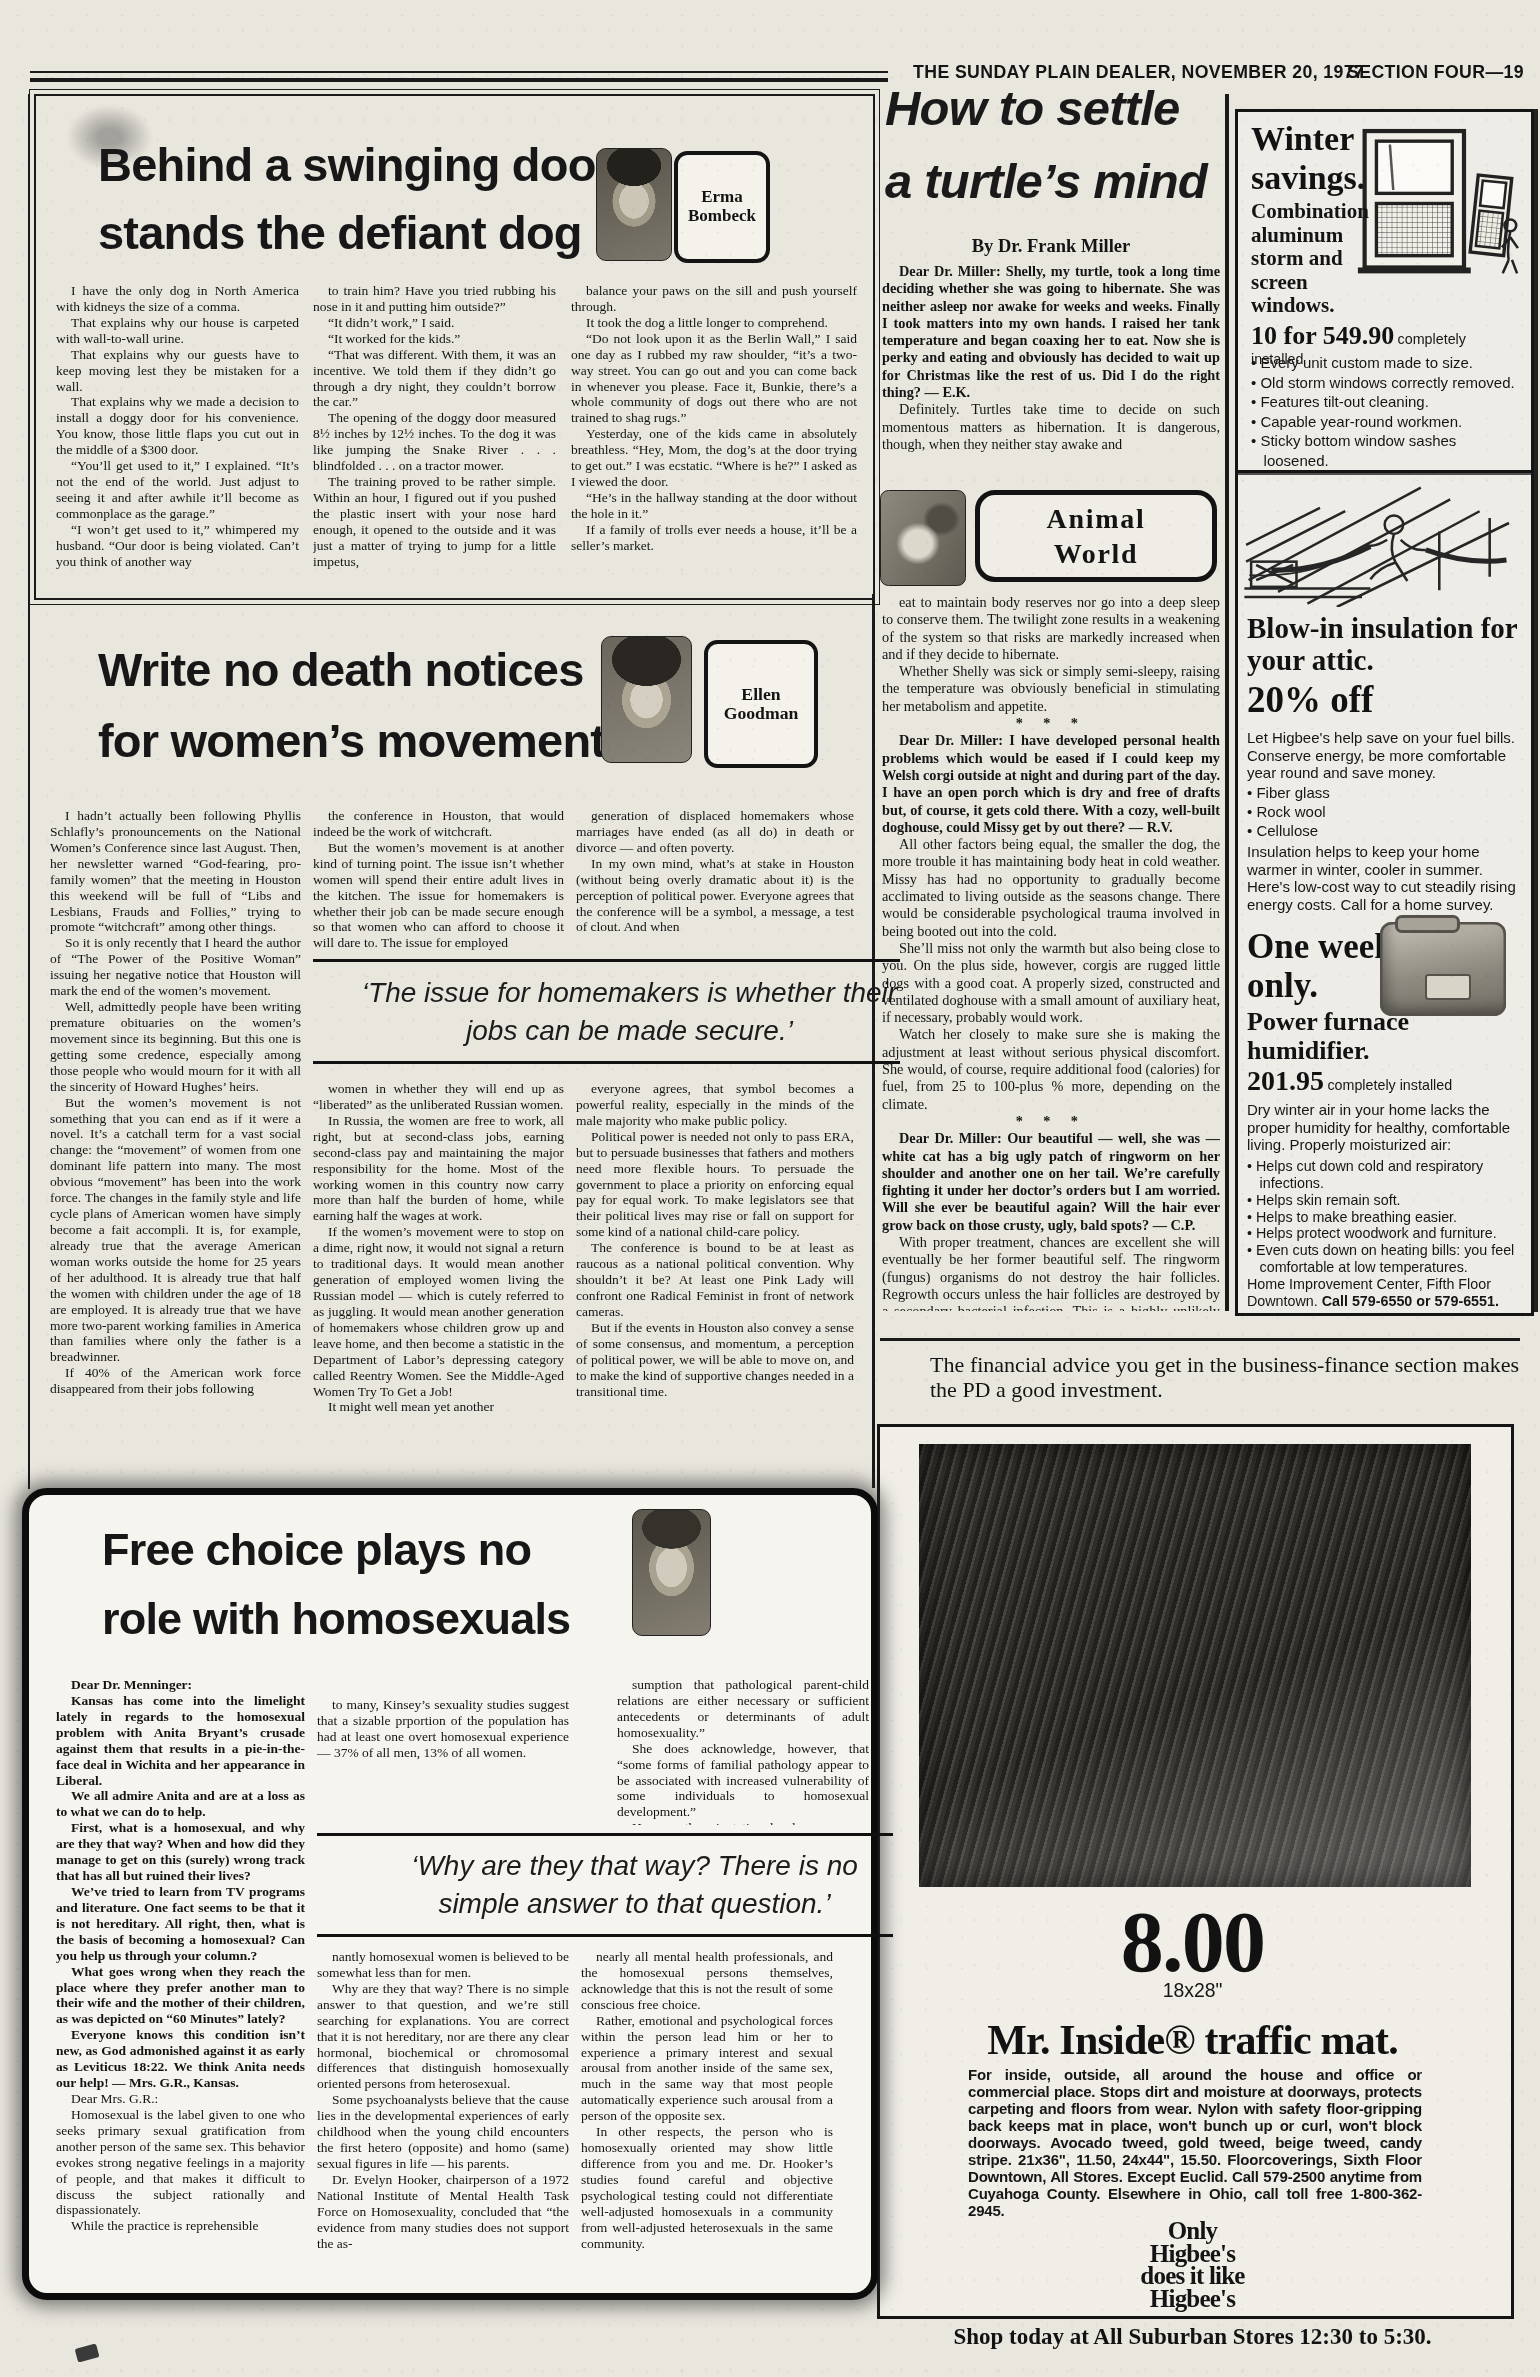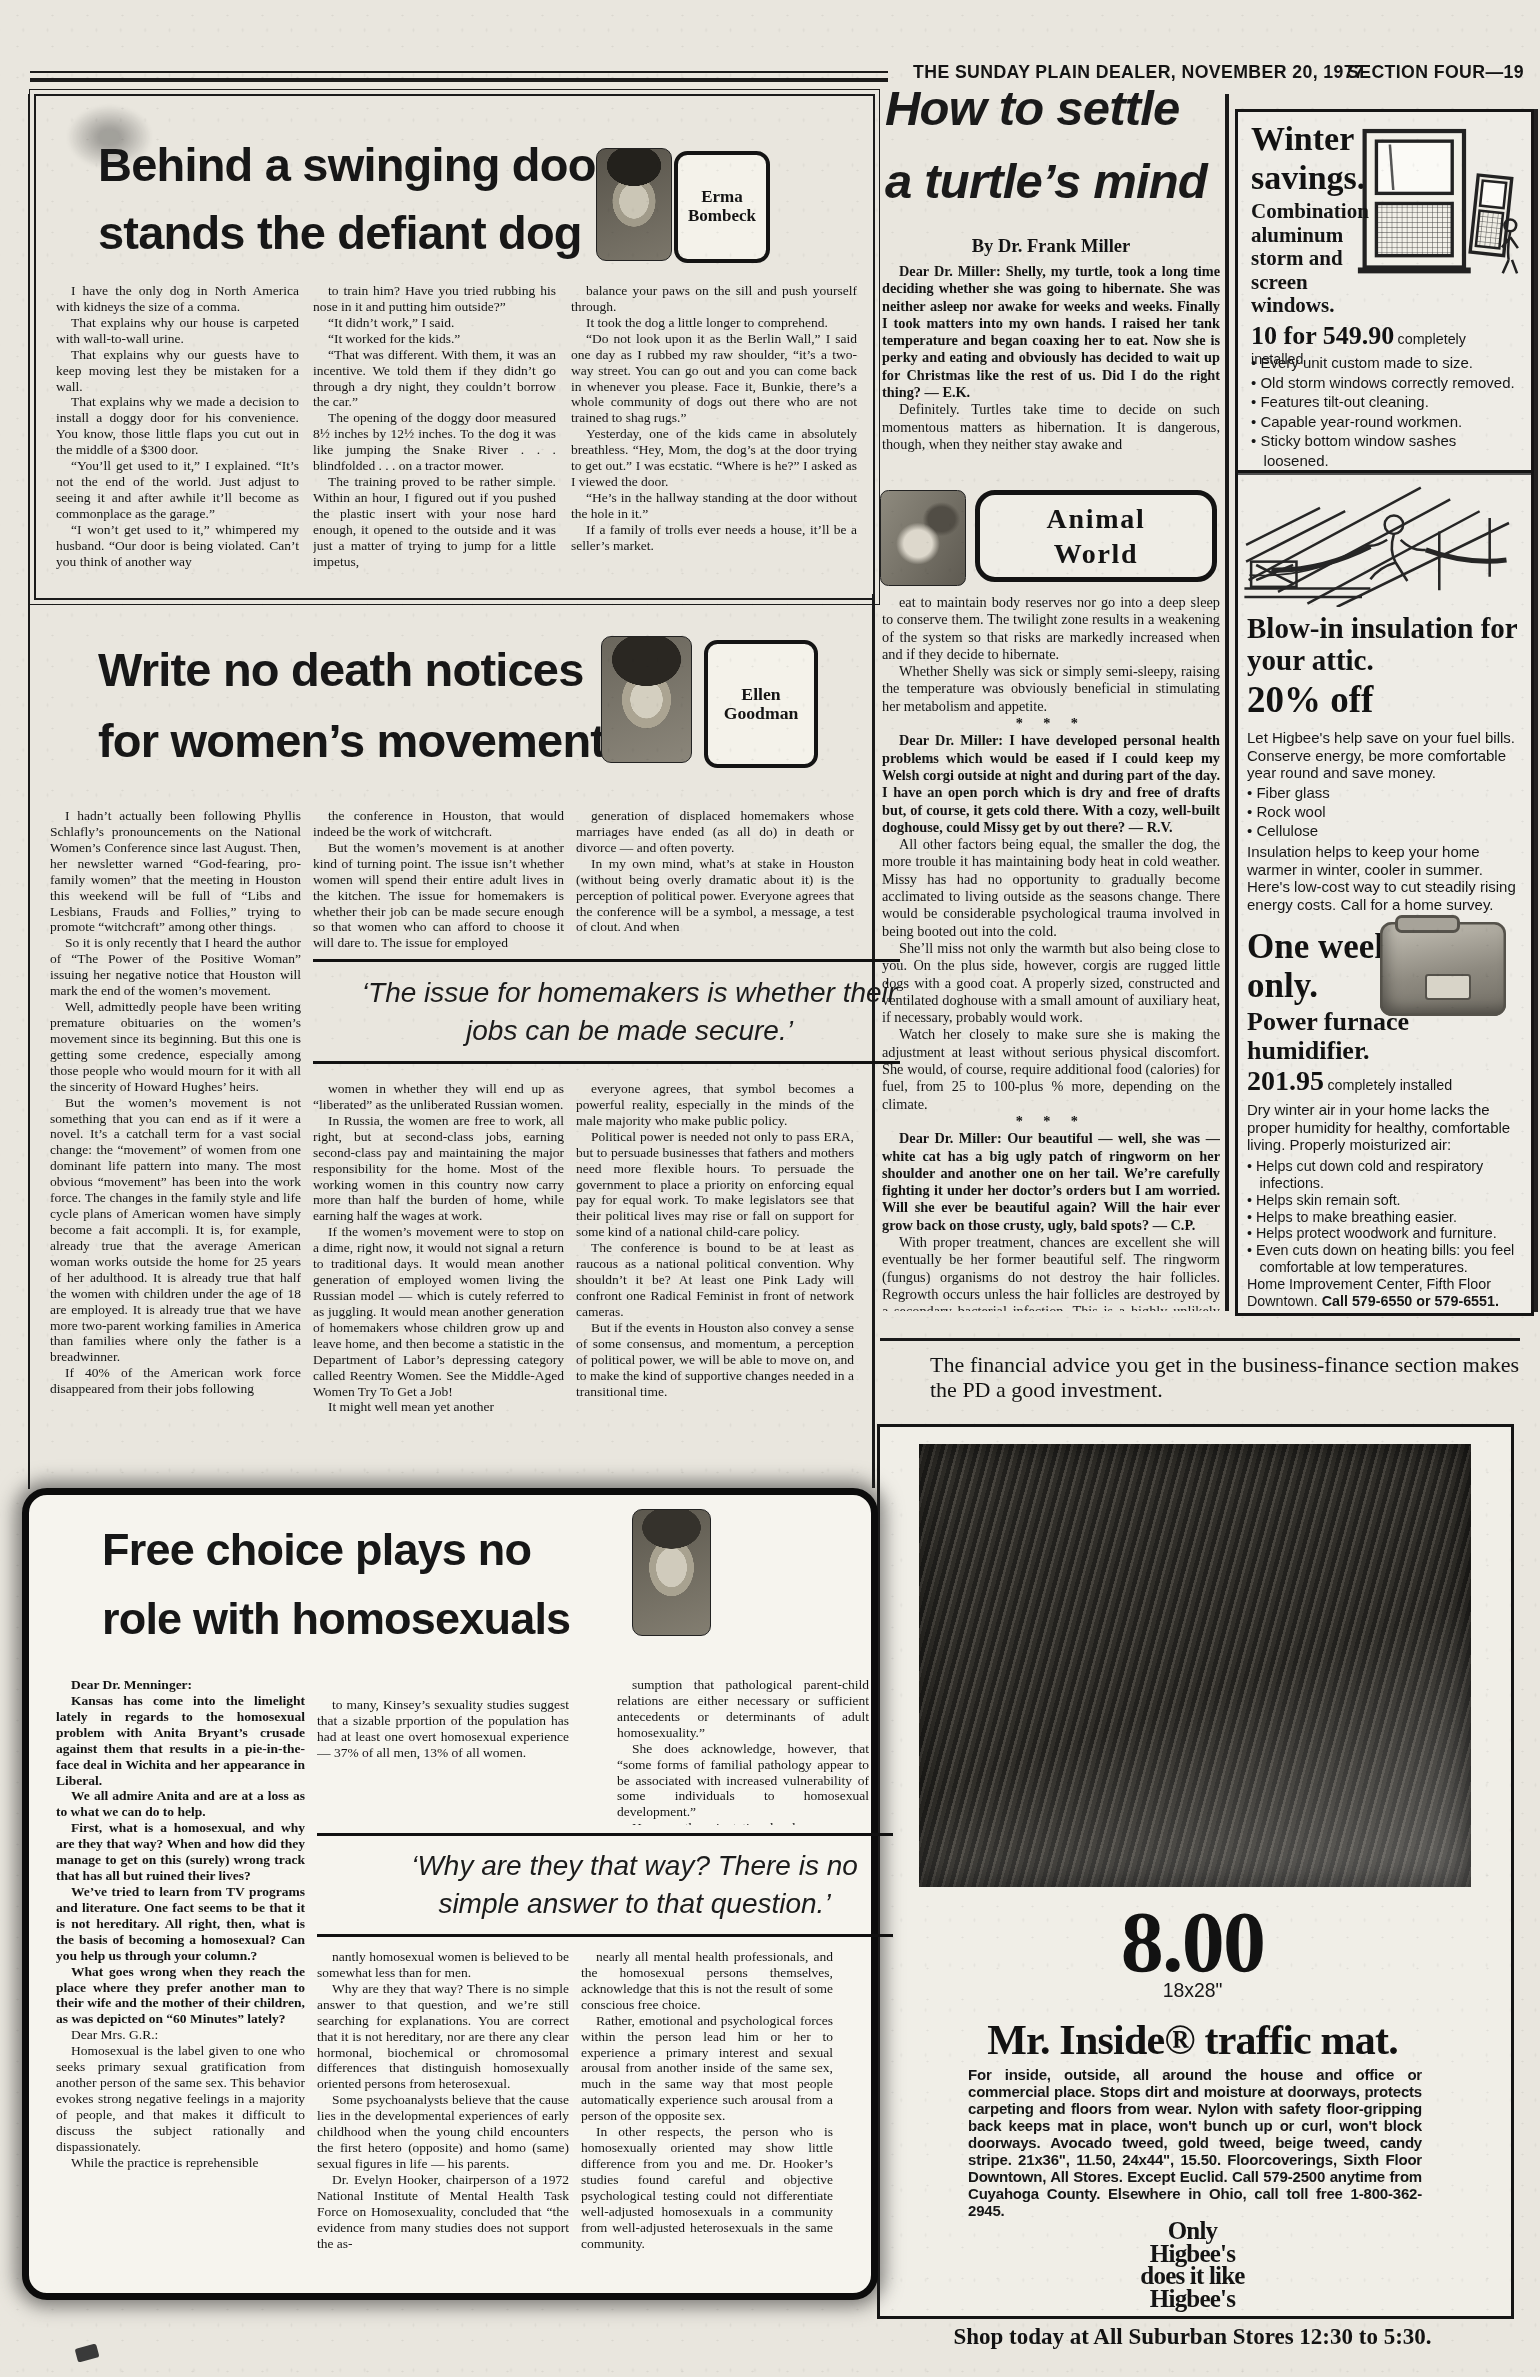--- a/index.html
+++ b/index.html
@@ -283,20 +283,21 @@
          background:radial-gradient(ellipse 54% 24% at 50% 14%, #35322c 0 70%, transparent 71%),
                     radial-gradient(ellipse 38% 30% at 50% 46%, #d0cbbc 0 52%, #a8a290 53% 76%, transparent 77%),
                     linear-gradient(160deg,#5c584e,#837e71);"></div>
     <div class="abs news" style="left:27px;top:182px;width:249px;height:594px;">
         <p class="st-q">Dear Dr. Menninger:</p>
         <p class="st-q">Kansas has come into the limelight lately in regards to the homosexual problem with Anita Bryant’s crusade against them that results in a pie-in-the-face deal in Wichita and her appearance in Liberal.</p>
         <p class="st-q">We all admire Anita and are at a loss as to what we can do to help.</p>
         <p class="st-q">First, what is a homosexual, and why are they that way? When and how did they manage to get on this (surely) wrong track that has all but ruined their lives?</p>
         <p class="st-q">We’ve tried to learn from TV programs and literature. One fact seems to be that it is not hereditary. All right, then, what is the basis of becoming a homosexual? Can you help us through your column.?</p>
         <p class="st-q">What goes wrong when they reach the place where they prefer another man to their wife and the mother of their children, as was depicted on “60 Minutes” lately?</p>
+        <p class="st-q">Everyone knows this condition isn’t new, as God admonished against it as early as Leviticus 18:22. We think Anita needs our help! — Mrs. G.R., Kansas.</p>
         <p class="st-a">Dear Mrs. G.R.:</p>
         <p class="st-a">Homosexual is the label given to one who seeks primary sexual gratification from another person of the same sex. This behavior evokes strong negative feelings in a majority of people, and that makes it difficult to discuss the subject rationally and dispassionately.</p>
         <p class="st-a">While the practice is reprehensible</p>
       </div>
     <div class="abs news" style="left:288px;top:182px;width:252px;height:148px;margin-top:20px;">
         <p class="st-a">to many, Kinsey’s sexuality studies suggest that a sizable prportion of the population has had at least one overt homosexual experience — 37% of all men, 13% of all women.</p>
       </div>
     <div class="abs news" style="left:552px;top:182px;width:252px;height:148px;margin-left:36px;">
         <p class="st-a">sumption that pathological parent-child relations are either necessary or sufficient antecedents or determinants of adult homosexuality.”</p>
         <p class="st-a">She does acknowledge, however, that “some forms of familial pathology appear to be associated with increased vulnerability of some individuals to homosexual development.”</p>

